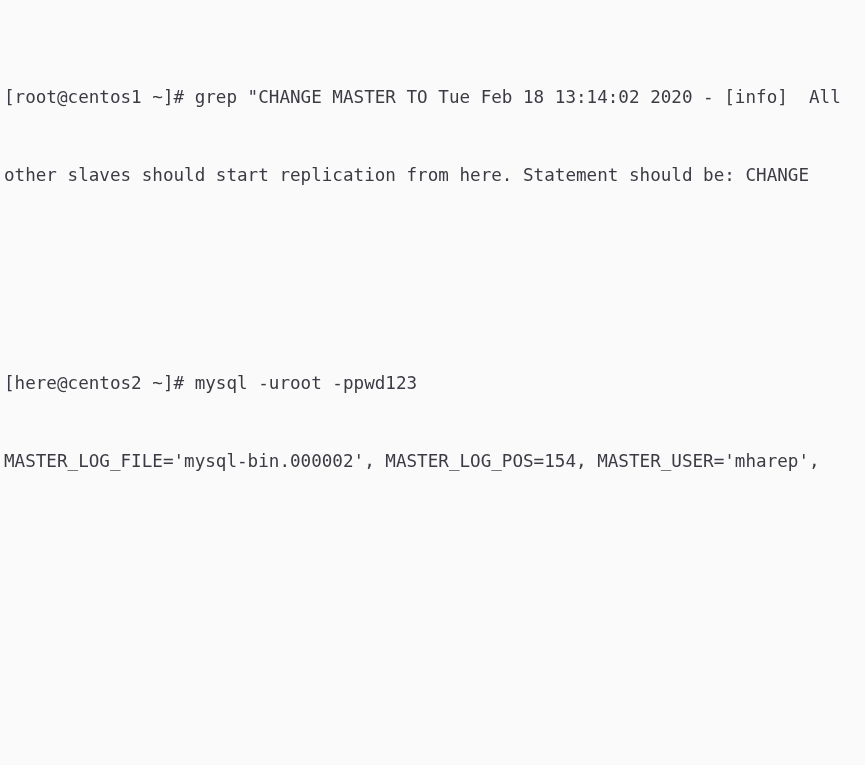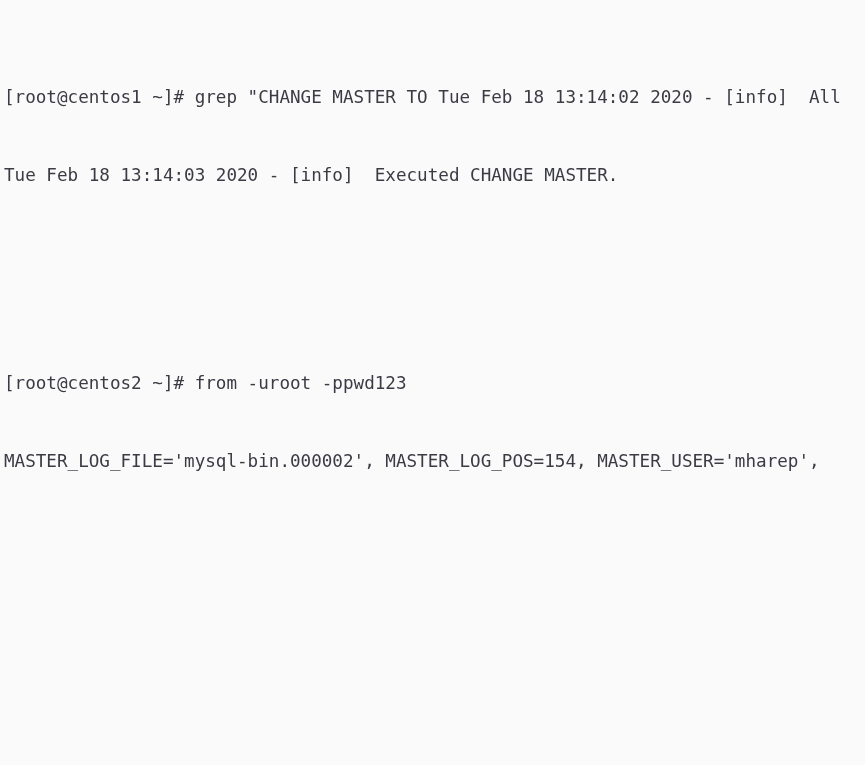--- a/index.html
+++ b/index.html
@@ -35,25 +35,25 @@
   .blank {
     height: 26px;
   }
 </style>
 </head>
 <body>
 
 <div id="terminal">
 
   <div class="line">[root@centos1 ~]# grep "CHANGE MASTER TO Tue Feb 18 13:14:02 2020 - [info]  All</div>
-  <div class="line">Tue Feb 18 13:14:03 2020 - [info]  Executed CHANGE MASTER.</div>
+  <div class="line">other slaves should start replication from here. Statement should be: CHANGE</div>
 
   <div class="blank"></div>
 
-  <div class="line">[root@centos2 ~]# from -uroot -ppwd123</div>
+  <div class="line">[here@centos2 ~]# mysql -uroot -ppwd123</div>
   <div class="line">MASTER_LOG_FILE='mysql-bin.000002', MASTER_LOG_POS=154, MASTER_USER='mharep',</div>
   
   
 
   
 
   
   
 
   

